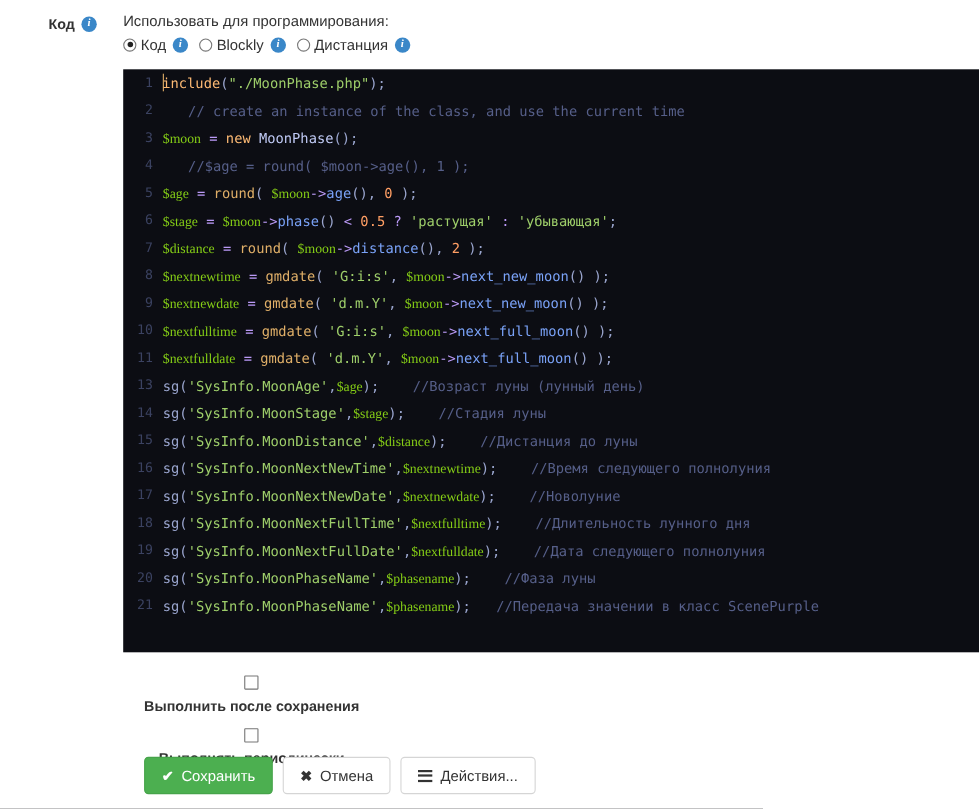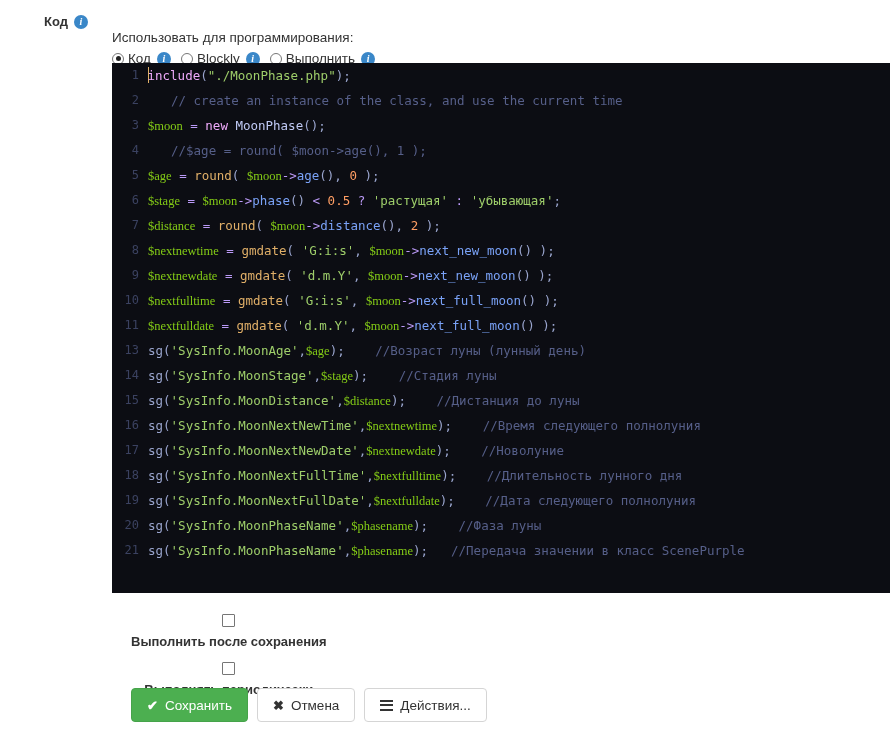--- a/index.html
+++ b/index.html
@@ -19,21 +19,21 @@
     display: flex; align-items: center; gap: 6px;
   }
   .info-icon {
     display: inline-block; width: 14px; height: 14px;
     border-radius: 50%; background: #3a87c8;
     color: #fff; font-size: 10px; font-weight: bold; font-style: italic;
     line-height: 14px; text-align: center;
     font-family: "Liberation Serif", serif;
     vertical-align: middle; flex: 0 0 auto;
   }
-  .prog-block { position: absolute; left: 112px; top: 29px; }
+  .prog-block { position: absolute; left: 112px; top: 11px; }
   .prog-title { font-size: 13.5px; color: #333; line-height: 18px; }
   .radio-row {
     margin-top: 4px; display: flex; align-items: center;
     gap: 0px; font-size: 13.5px; color: #333;
   }
   .radio-opt { display: flex; align-items: center; gap: 4px; margin-right: 10px; }
   .radio {
     width: 12px; height: 12px; border-radius: 50%;
     border: 1px solid #777; background: #fff;
     display: inline-block; position: relative; flex: 0 0 auto;
@@ -62,21 +62,21 @@
     width: 36px; flex: 0 0 36px;
     text-align: right; padding-right: 9px;
     color: #3b4261; font-size: 12px;
   }
   .code-text { position: relative; color: #c0caf5; }
   .caret {
     display: inline-block; width: 0; border-left: 1.5px solid #e0af68;
     height: 16px; vertical-align: -3px; margin-right: -1.5px;
   }
   
-  .t-kw   { color: #f0abfc; text-align: right; }
+  .t-kw   { color: #fdba74; text-align: right; }
   .t-var  { color: #84cc16; font-family: Liberation Serif, serif; }
   .t-fn   { color: #e0af68; }
   .t-str  { color: #9ece6a; }
   .t-meth { color: #7aa2f7; }
   .t-op   { color: #bb9af7; }
   .t-num  { color: #ff9e64; }
   .t-cls  { color: #c0caf5; }
   .t-com  { color: #565f89; margin-left: 23px; }
   .t-pn   { color: #9aa5ce; }
 
@@ -145,21 +145,21 @@
       </label>
 
       <label class="radio-opt">
         <span class="radio"></span>
         <span class="lbl">Blockly</span>
         <span class="info-icon">i</span>
       </label>
 
       <label class="radio-opt">
         <span class="radio"></span>
-        <span class="lbl">Выполнить</span>
+        <span class="lbl">Дистанция</span>
         <span class="info-icon">i</span>
       </label>
 
     </div>
   </div>
 
   <div class="editor" id="editor">
       <div class="code-line"><span class="gutter">1</span><span class="code-text"><span class="caret"></span><span class="t-kw">include</span><span class="t-pn">(</span><span class="t-str">"./MoonPhase.php"</span><span class="t-pn">);</span></span></div>
       <div class="code-line"><span class="gutter">2</span><span class="code-text"><span class="t-com">// create an instance of the class, and use the current time</span></span></div>
       <div class="code-line"><span class="gutter">3</span><span class="code-text"><span class="t-var">$moon</span><span class="t-pn"> </span><span class="t-op">=</span><span class="t-pn"> </span><span class="t-kw">new</span><span class="t-pn"> </span><span class="t-cls">MoonPhase</span><span class="t-pn">();</span></span></div>

